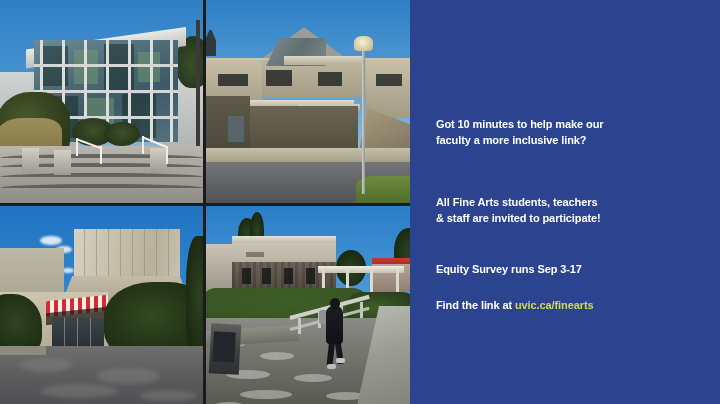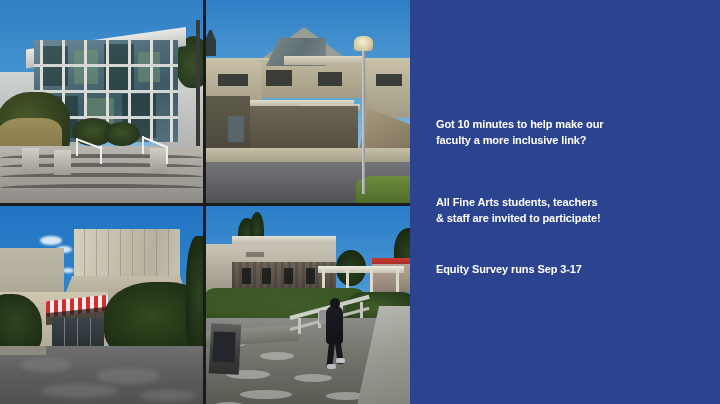--- a/index.html
+++ b/index.html
@@ -652,15 +652,18 @@
       <div>faculty a more inclusive link?</div>
     </div>
 
     <div class="body-block b2">
       <div>All Fine Arts students, teachers</div>
       <div>&amp; staff are invited to participate!</div>
     </div>
 
     <div class="body-block b3">Equity Survey runs Sep 3-17</div>
 
+    <div class="body-block b4">
+      <span>Find the link at </span><span class="link">uvic.ca/finearts</span>
+    </div>
 
   </div>
 </div>
 
 </body></html>

